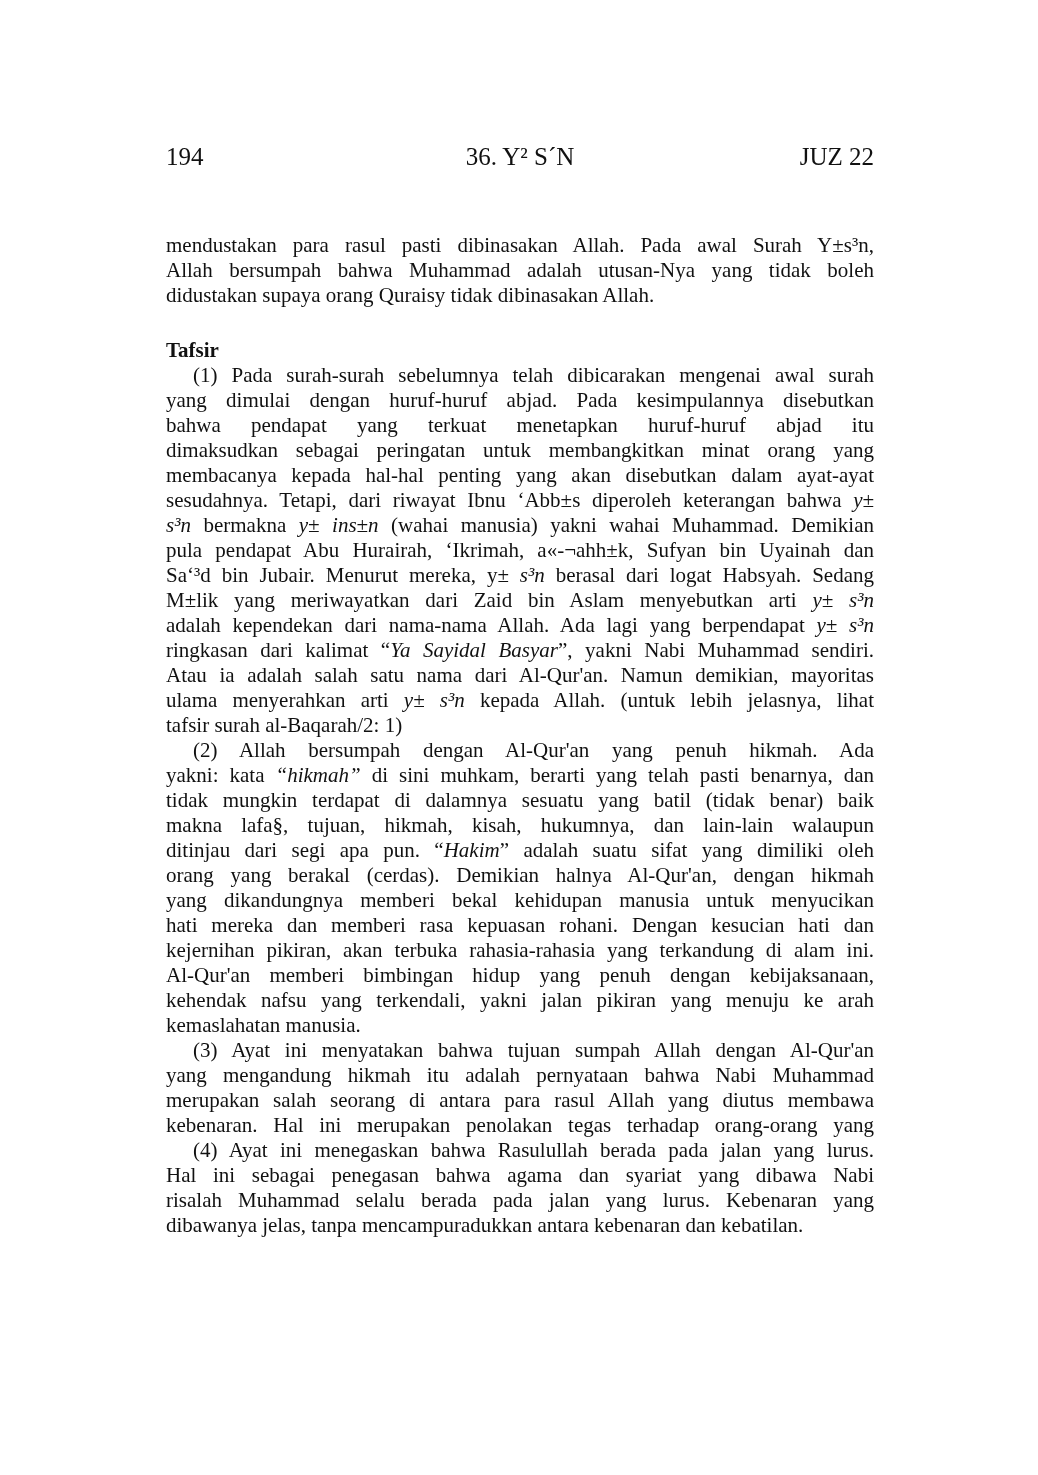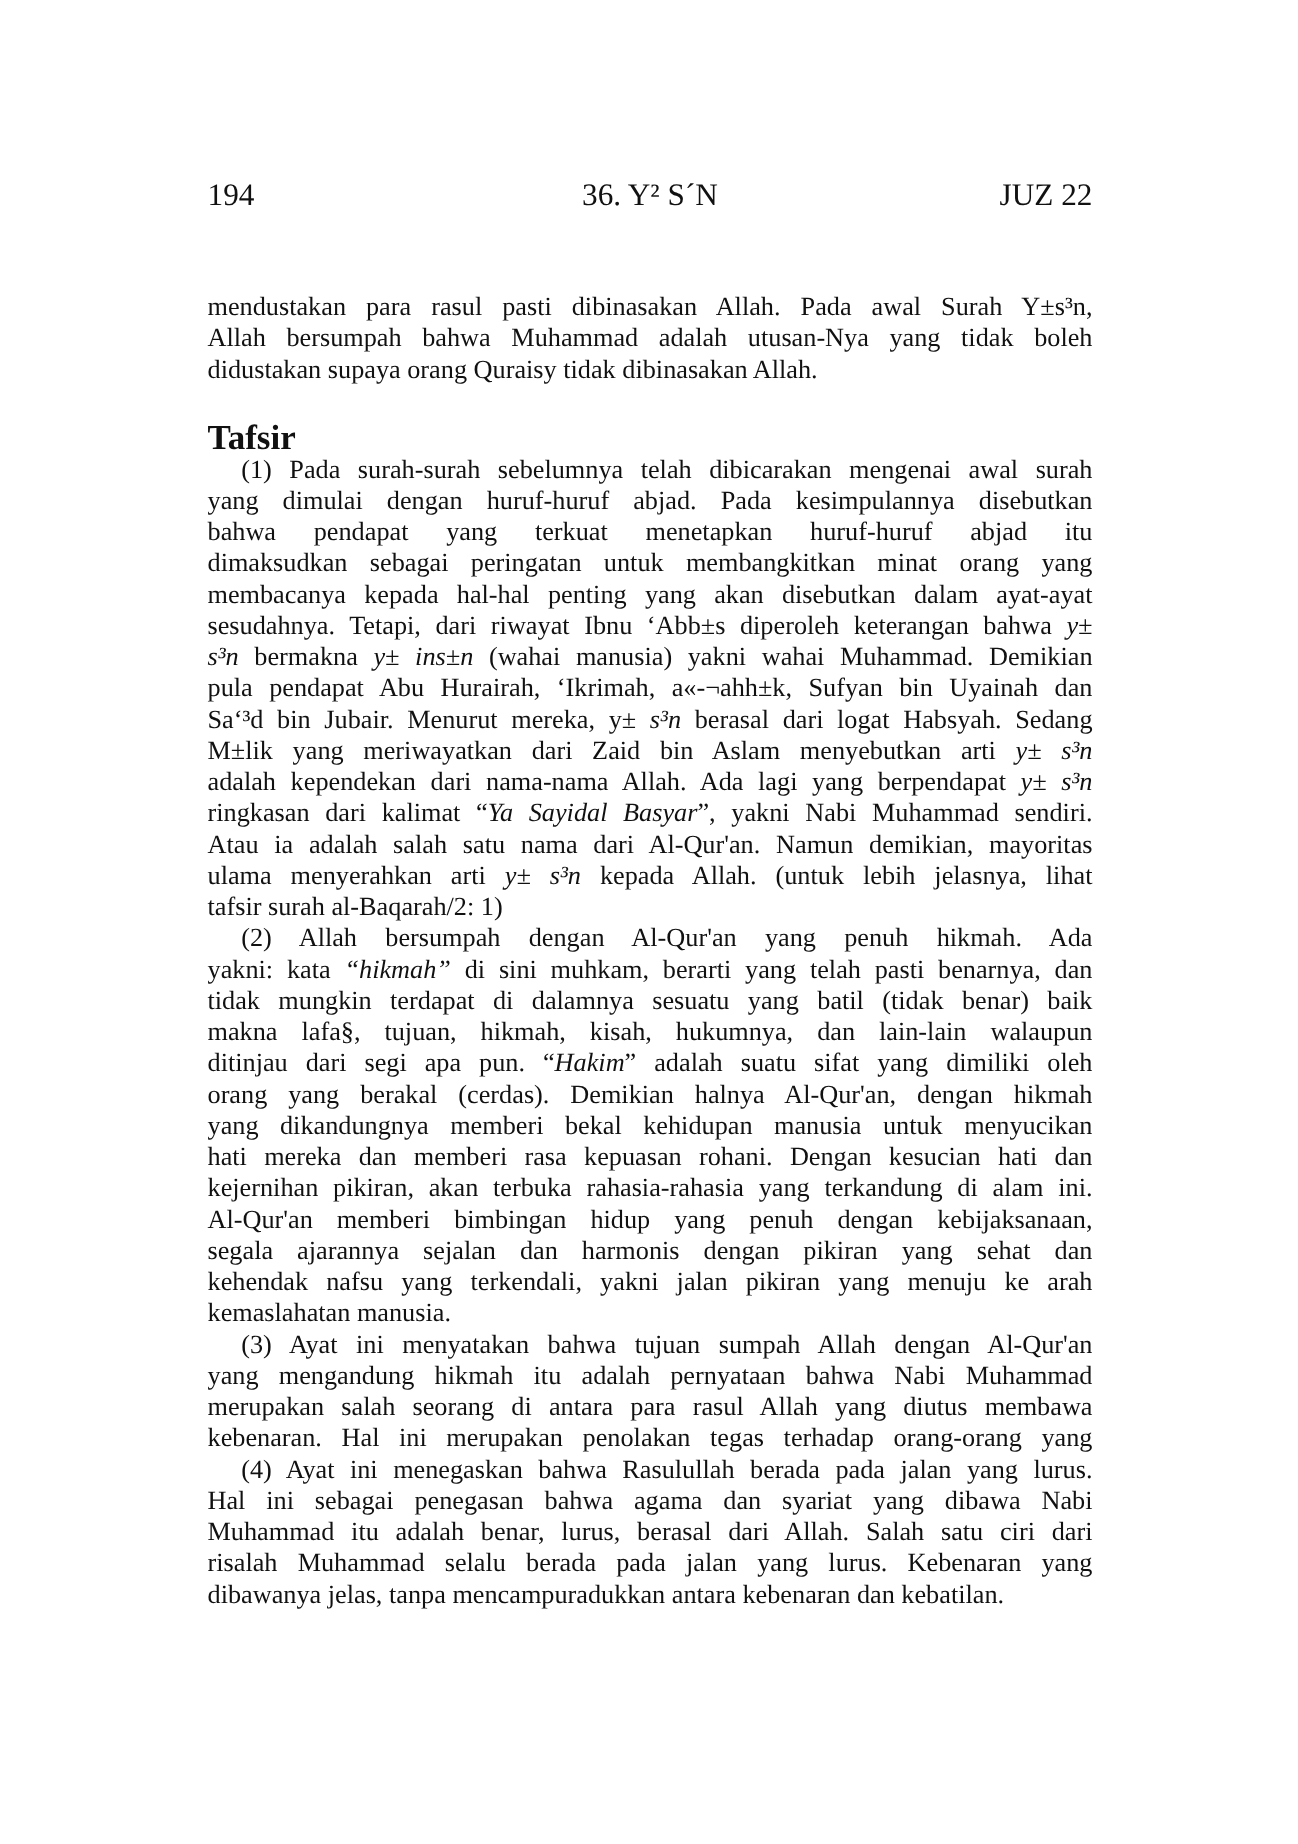--- a/index.html
+++ b/index.html
@@ -19,21 +19,21 @@
     position: absolute; left: 166px; top: 233px; width: 708px;
     font-size: 21px; line-height: 25px;
   }
   .line {
     display: block; height: 25px; white-space: nowrap;
     text-align: justify; text-align-last: justify;
   }
   .line.last { text-align-last: left; }
   .line.indent { padding-left: 27px; }
   .gap { height: 30px; }
-  .heading { font-weight: bold; font-size: 28px; line-height: 25px; height: 25px; display: block; }
+  .heading { font-weight: bold; font-size: 21px; line-height: 25px; height: 25px; display: block; }
   i { font-style: italic; }
 </style>
 </head>
 <body>
 
 <div class="header">
   <span class="pn">194</span>
   <span class="ti">36. Y² S´N</span>
   <span class="jz">JUZ 22</span>
 </div>
@@ -68,31 +68,29 @@
         <span class="line indent">(2) Allah bersumpah dengan Al-Qur'an yang penuh hikmah. Ada</span>
         <span class="line">yakni: kata <i>“hikmah”</i> di sini muhkam, berarti yang telah pasti benarnya, dan</span>
         <span class="line">tidak mungkin terdapat di dalamnya sesuatu yang batil (tidak benar) baik</span>
         <span class="line">makna lafa§, tujuan, hikmah, kisah, hukumnya, dan lain-lain walaupun</span>
         <span class="line">ditinjau dari segi apa pun. “<i>Hakim</i>” adalah suatu sifat yang dimiliki oleh</span>
         <span class="line">orang yang berakal (cerdas). Demikian halnya Al-Qur'an, dengan hikmah</span>
         <span class="line">yang dikandungnya memberi bekal kehidupan manusia untuk menyucikan</span>
         <span class="line">hati mereka dan memberi rasa kepuasan rohani. Dengan kesucian hati dan</span>
         <span class="line">kejernihan pikiran, akan terbuka rahasia-rahasia yang terkandung di alam ini.</span>
         <span class="line">Al-Qur'an memberi bimbingan hidup yang penuh dengan kebijaksanaan,</span>
-        <span class="line">segala ajarannya sejalan dan harmonis dengan pikiran yang sehat dan</span>
         <span class="line">kehendak nafsu yang terkendali, yakni jalan pikiran yang menuju ke arah</span>
         <span class="line last">kemaslahatan manusia.</span>
       </div>
       <div style="margin-top: 0px;">
         <span class="line indent">(3) Ayat ini menyatakan bahwa tujuan sumpah Allah dengan Al-Qur'an</span>
         <span class="line">yang mengandung hikmah itu adalah pernyataan bahwa Nabi Muhammad</span>
         <span class="line">merupakan salah seorang di antara para rasul Allah yang diutus membawa</span>
         <span class="line">kebenaran. Hal ini merupakan penolakan tegas terhadap orang-orang yang</span>
       </div>
       <div style="margin-top: 0px;">
         <span class="line indent">(4) Ayat ini menegaskan bahwa Rasulullah berada pada jalan yang lurus.</span>
         <span class="line">Hal ini sebagai penegasan bahwa agama dan syariat yang dibawa Nabi</span>
-        <span class="line">Muhammad itu adalah benar, lurus, berasal dari Allah. Salah satu ciri dari</span>
         <span class="line">risalah Muhammad selalu berada pada jalan yang lurus. Kebenaran yang</span>
         <span class="line last">dibawanya jelas, tanpa mencampuradukkan antara kebenaran dan kebatilan.</span>
       </div>
     </div>
 </div>
 
 </body></html>

